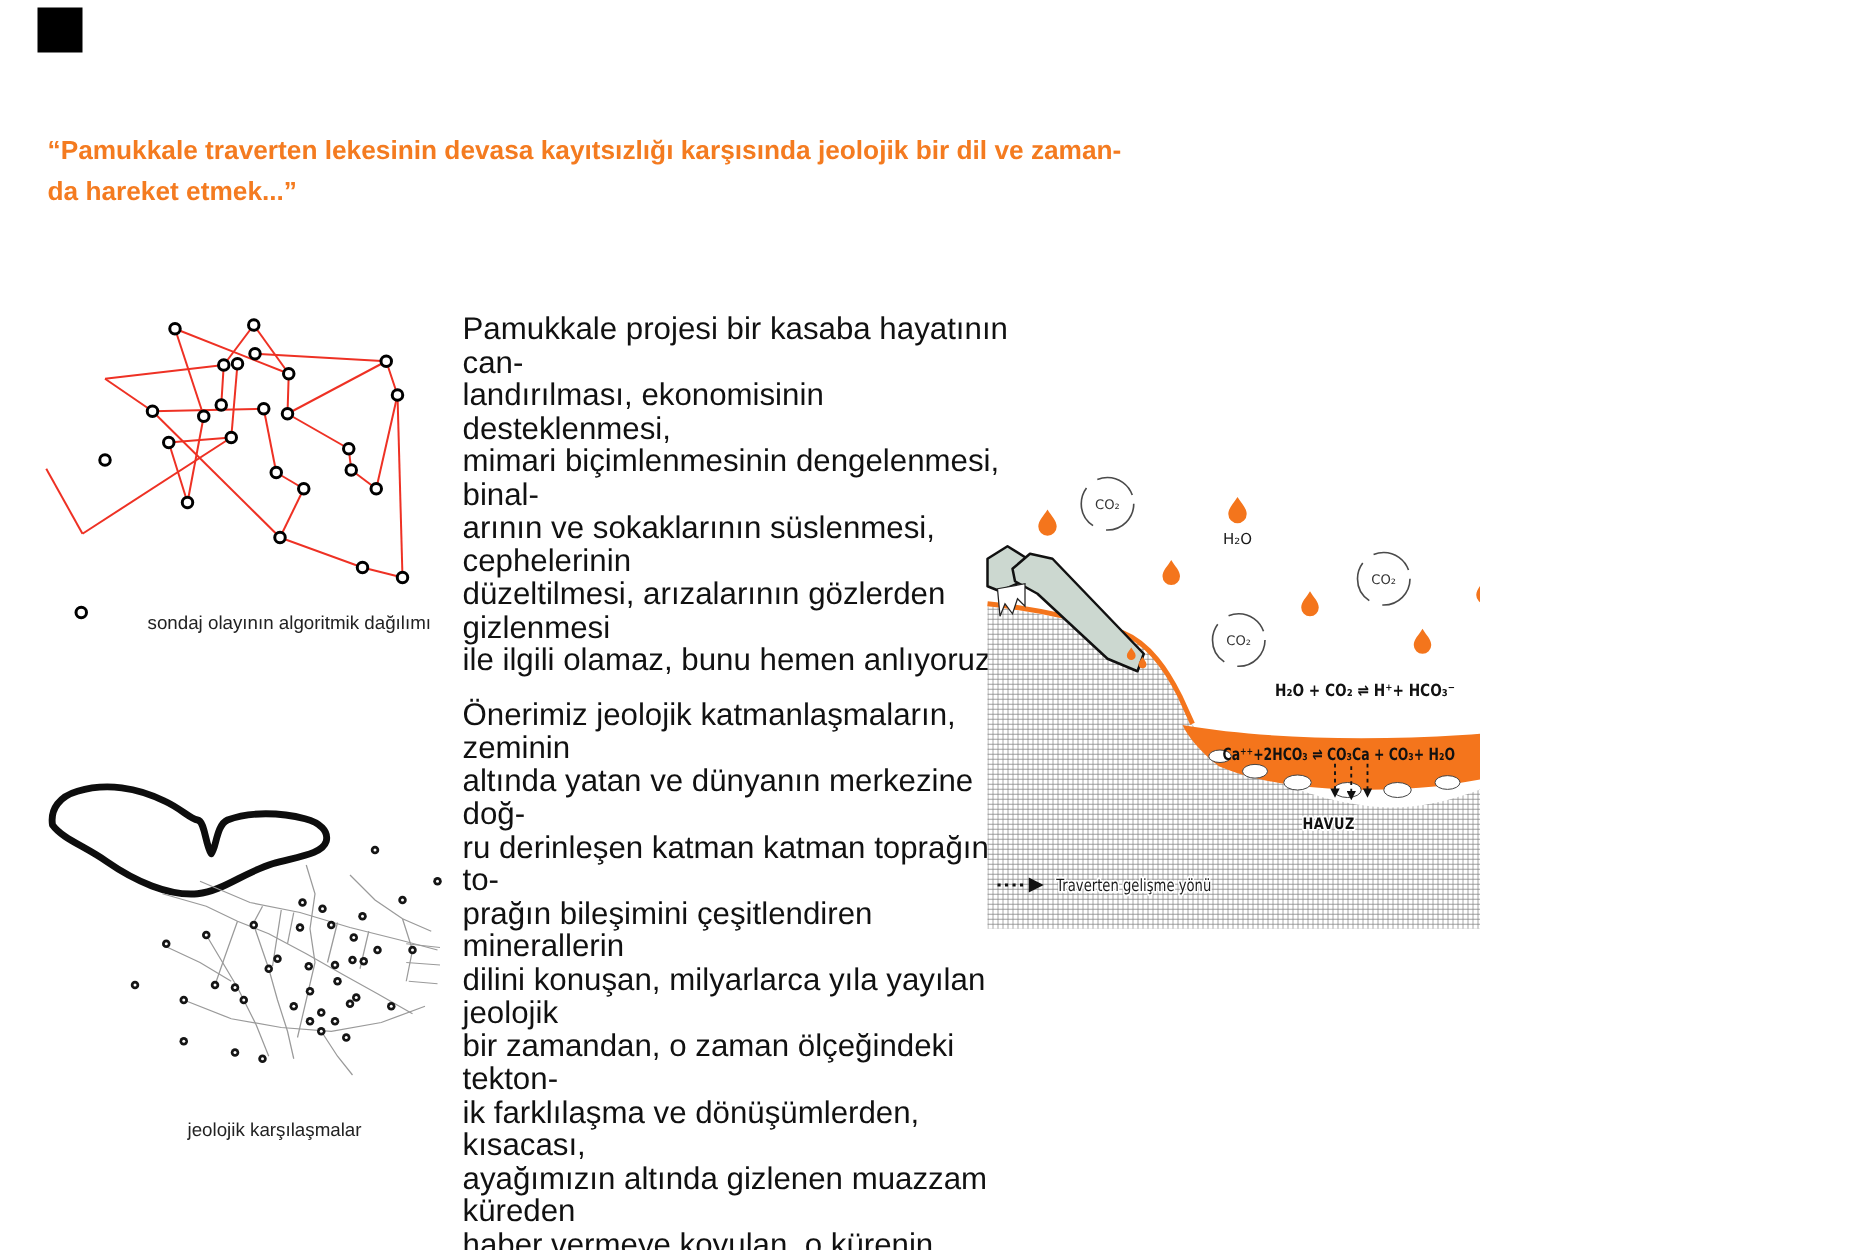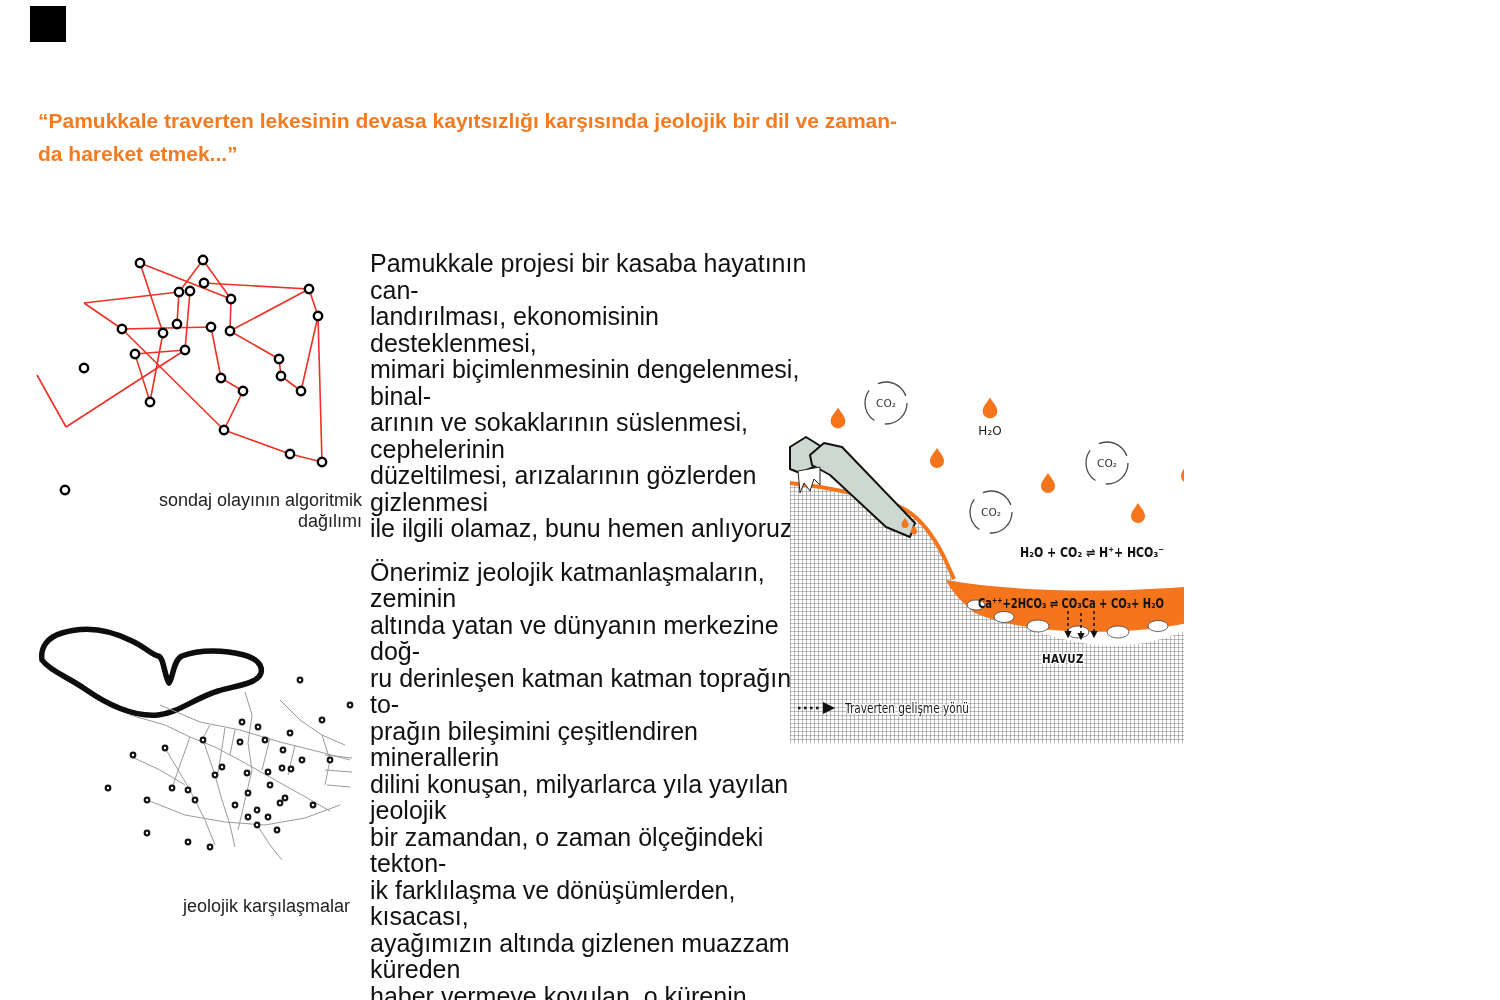--- a/index.html
+++ b/index.html
@@ -4,21 +4,21 @@
 <style>
   html,body{margin:0;padding:0;background:#fff;}
   .page{position:relative;width:1184px;height:1000px;background:#fff;overflow:hidden;
         font-family:"Liberation Sans","DejaVu Sans",sans-serif;color:#1a1a1a;}
   .corner-square{position:absolute;left:30px;top:6px;width:36px;height:36px;background:#000;}
   .quote{position:absolute;left:38px;top:104px;width:920px;font-size:21px;line-height:33px;
          font-weight:bold;color:#f47b20;white-space:pre-line;}
   .bodycol{position:absolute;left:370px;top:250px;width:440px;font-size:25px;line-height:26.5px;color:#111;}
   .bodycol p{margin:0 0 17px 0;white-space:pre-line;}
   .bodycol p.bold{font-weight:bold;}
-  .caption{position:absolute;font-size:18px;color:#222;text-align:right;}
+  .caption{position:absolute;font-size:15px;color:#222;text-align:left;}
   .cap1{left:118px;top:490px;width:244px;}
   .cap2{left:150px;top:896px;width:200px;}
   .citation{position:absolute;left:1015px;top:896px;width:480px;font-size:16px;line-height:23.5px;
             color:#1a1a1a;white-space:pre-line;}
   svg{position:absolute;overflow:visible;}
   #net-svg{left:30px;top:250px;}
   #map-svg{left:30px;top:615px;}
   #geo-svg{left:790px;top:355px;}
   .street{fill:none;stroke:#9a9a9a;stroke-width:1;}
   .blob{fill:none;stroke:#0d0d0d;stroke-width:5.5;stroke-linejoin:round;}

